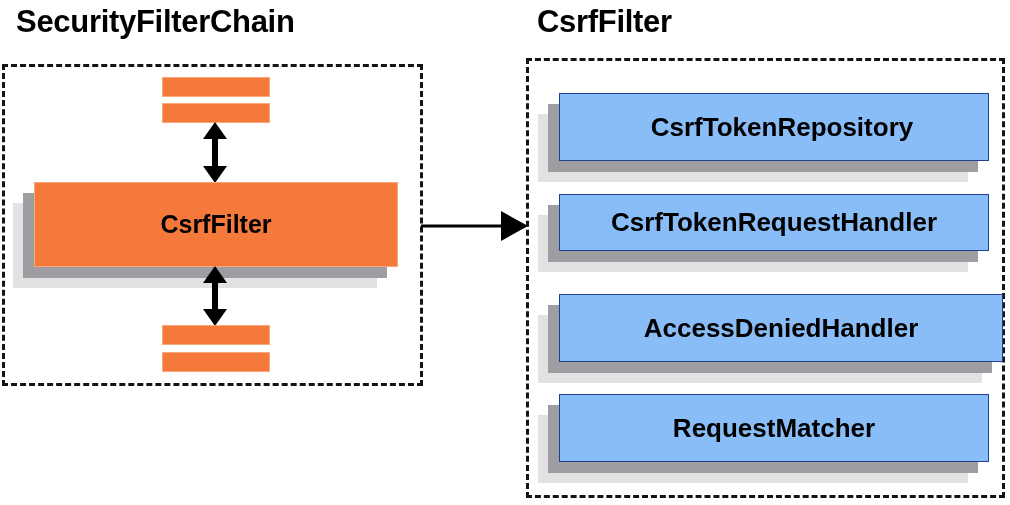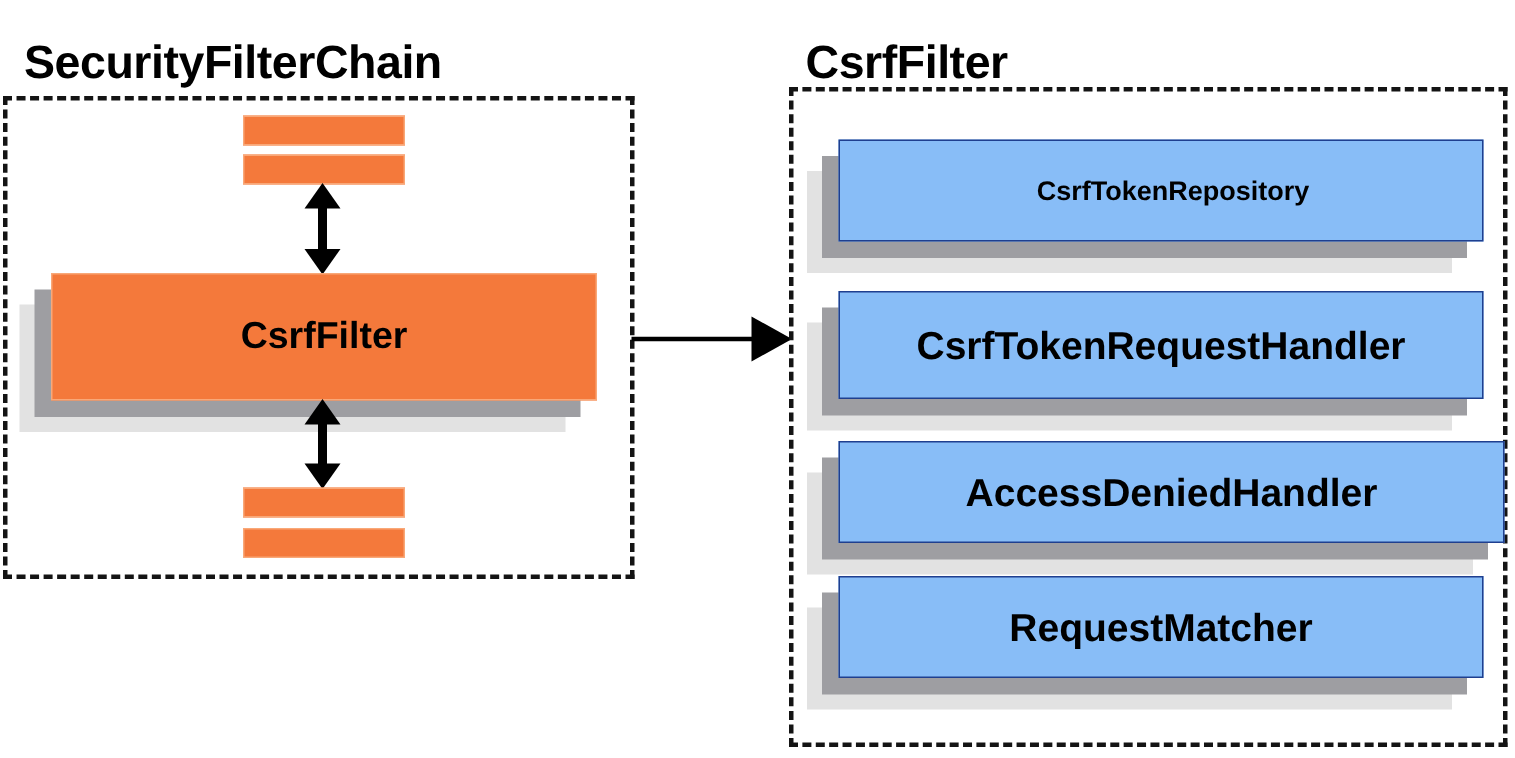--- a/index.html
+++ b/index.html
@@ -8,21 +8,20 @@
 
   .stage{position:absolute;left:0;top:0;width:1010px;height:505px;}
 
   
   .panel-title{
     position:absolute;
     font-weight:bold;
     color:#000000;
     white-space:nowrap;
     letter-spacing:-0.3px;
-    margin-top:20px;
   }
   #title-left{left:16px;top:4px;font-size:31px;}
   #title-right{left:537px;top:4px;font-size:31px;}
 
   
   .dashed-box{
     position:absolute;
     border:3px dashed #141414;
     background:transparent;
     box-sizing:border-box;
@@ -129,34 +128,34 @@
   <div class="arrow-h" style="left:421px;top:211px;width:107px;height:30px;">
     <div class="shaft"></div>
     <div class="head-r"></div>
   </div>
 
   <div class="dashed-box" id="box-csrf"></div>
 
   <div class="node blue" style="left:559px;top:93px;width:430px;height:68px;">
     <div class="lay-back"></div>
     <div class="lay-mid"></div>
-    <div class="lay-face" style="font-size:18px;padding-left:16px;">CsrfTokenRepository</div>
+    <div class="lay-face" style="font-size:26px;padding-left:16px;">CsrfTokenRepository</div>
   </div>
 
-  <div class="node blue" style="left:559px;top:194px;width:430px;height:72px;border-radius:26px;">
+  <div class="node blue" style="left:559px;top:194px;width:430px;height:57px;border-radius:26px;">
     <div class="lay-back"></div>
     <div class="lay-mid"></div>
     <div class="lay-face" style="font-size:26px;">CsrfTokenRequestHandler</div>
   </div>
 
   <div class="node blue" style="left:559px;top:294px;width:444px;height:68px;">
     <div class="lay-back"></div>
     <div class="lay-mid"></div>
     <div class="lay-face" style="font-size:26px;">AccessDeniedHandler</div>
   </div>
 
-  <div class="node blue" style="left:559px;top:384px;width:430px;height:68px;">
+  <div class="node blue" style="left:559px;top:394px;width:430px;height:68px;">
     <div class="lay-back"></div>
     <div class="lay-mid"></div>
     <div class="lay-face" style="font-size:26px;">RequestMatcher</div>
   </div>
 
 </div>
 
 </body></html>

